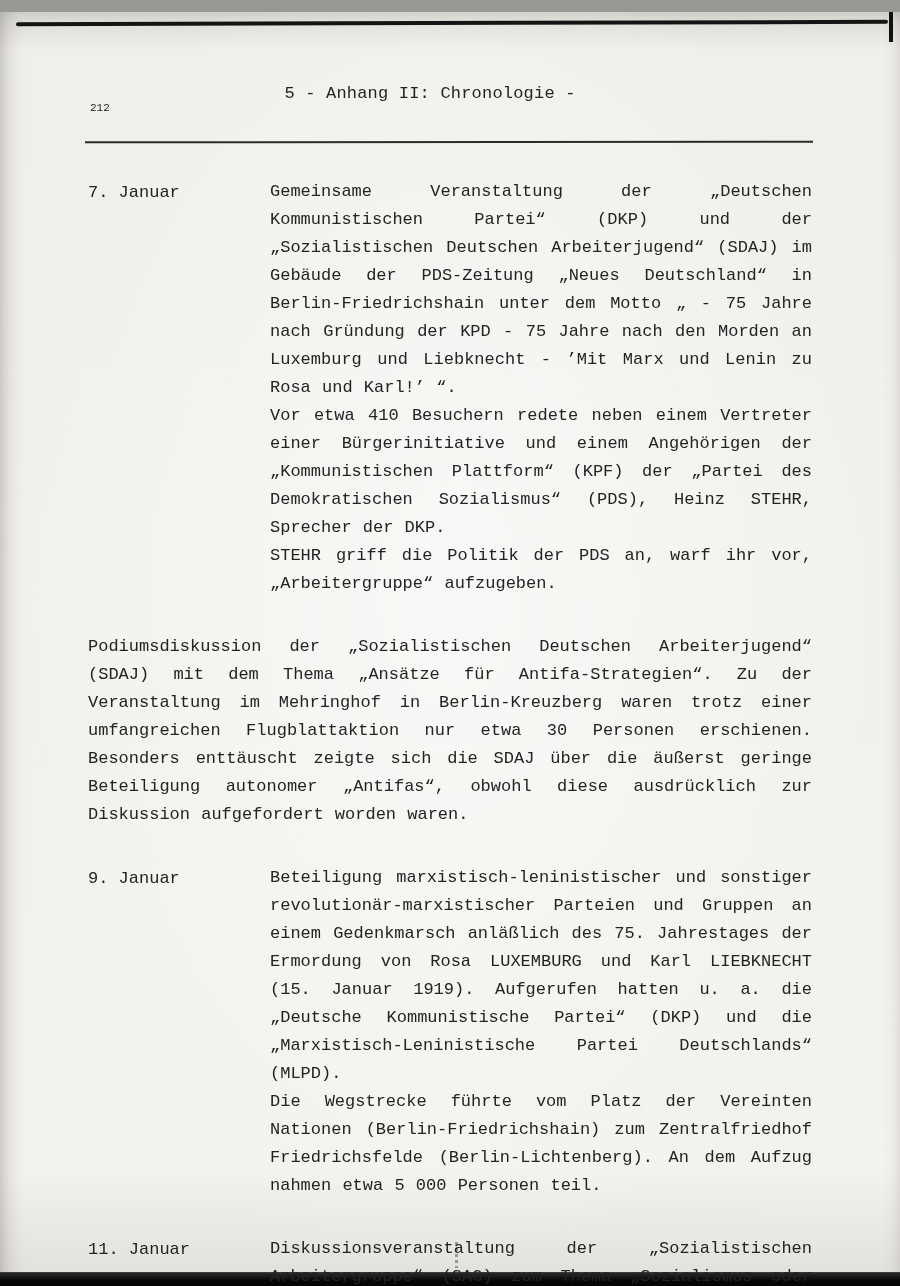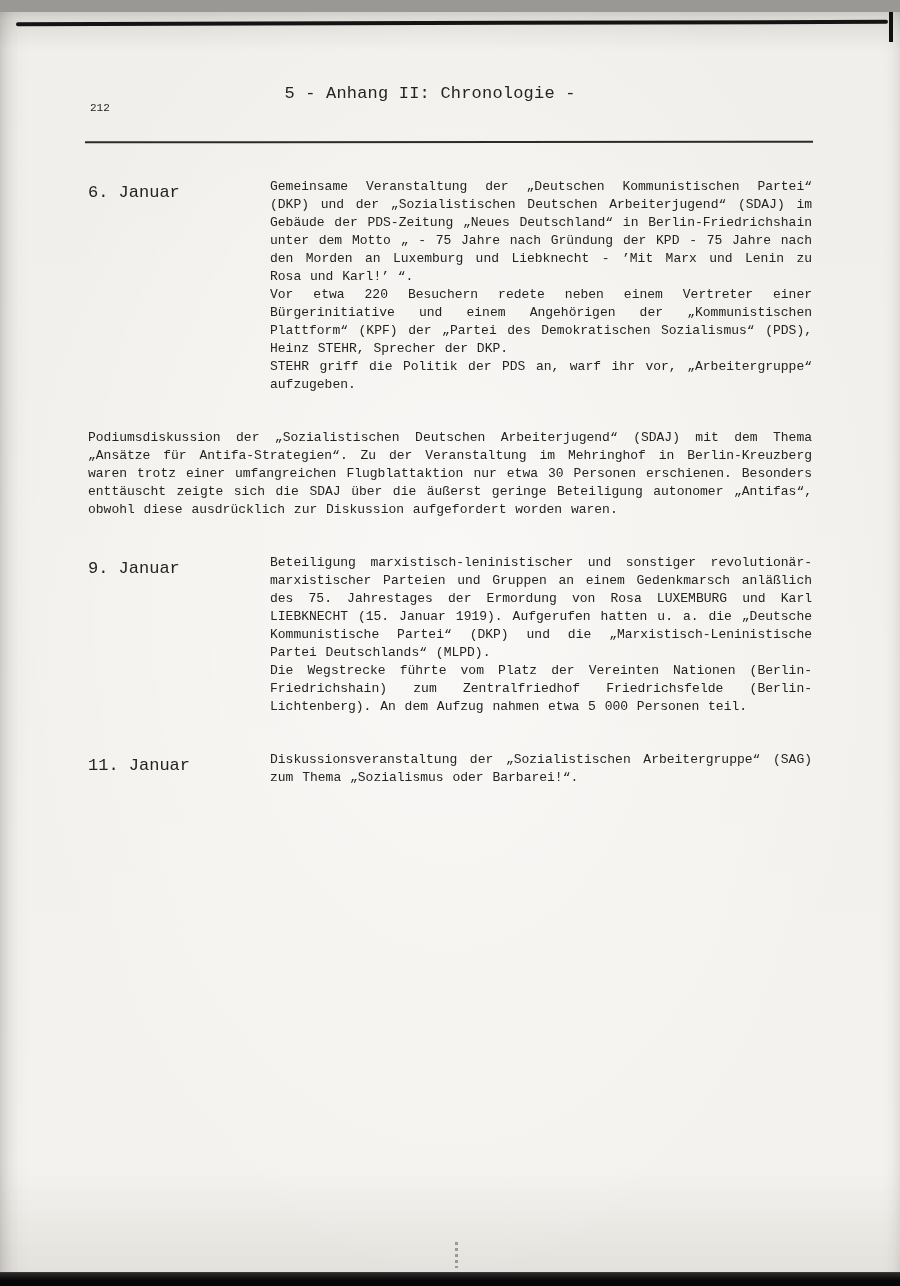--- a/index.html
+++ b/index.html
@@ -99,22 +99,22 @@
     flex: 0 0 182px;
     font-size: 17px;
     line-height: 29px;
     white-space: nowrap;
   }
   .entry-body {
     flex: 1;
   }
   .entry-body p {
     margin: 0;
-    font-size: 13px;
-    line-height: 18px;
+    font-size: 17px;
+    line-height: 28px;
     text-align: justify;
     hyphens: auto;
     -webkit-hyphens: auto;
     word-spacing: 1px;
   }
 </style>
 </head>
 <body>
 
 <div class="page">
@@ -124,24 +124,24 @@
   <div class="scan-bottom-dots"></div>
   <div class="scan-bottom-bar"></div>
 
   <div class="header-title">5  - Anhang II: Chronologie -</div>
   <div class="page-number">212</div>
   <div class="header-rule"></div>
 
   <div class="entries">
 
     <div class="entry">
-      <div class="entry-date">6. Januar</div>
+      <div class="entry-date">7. Januar</div>
       <div class="entry-body">
         <p>Gemeinsame Veranstaltung der „Deutschen Kommunistischen Partei“ (DKP) und der „Sozialistischen Deutschen Arbeiterjugend“ (SDAJ) im Gebäude der PDS-Zeitung „Neues Deutschland“ in Berlin-Friedrichshain unter dem Motto „ - 75 Jahre nach Gründung der KPD - 75 Jahre nach den Morden an Luxemburg und Liebknecht - ’Mit Marx und Lenin zu Rosa und Karl!’ “.</p>
-        <p>Vor etwa 220 Besuchern redete neben einem Vertreter einer Bürgerinitiative und einem Angehörigen der „Kommunistischen Plattform“ (KPF) der „Partei des Demokratischen Sozialismus“ (PDS), Heinz STEHR, Sprecher der DKP.</p>
+        <p>Vor etwa 410 Besuchern redete neben einem Vertreter einer Bürgerinitiative und einem Angehörigen der „Kommunistischen Plattform“ (KPF) der „Partei des Demokratischen Sozialismus“ (PDS), Heinz STEHR, Sprecher der DKP.</p>
         <p>STEHR griff die Politik der PDS an, warf ihr vor, „Arbeitergruppe“ aufzugeben.</p>
       </div>
     </div>
 
     <div class="entry">
       <div class="entry-body">
         <p>Podiumsdiskussion der „Sozialistischen Deutschen Arbeiterjugend“ (SDAJ) mit dem Thema „Ansätze für Antifa-Strategien“. Zu der Veranstaltung im Mehringhof in Berlin-Kreuzberg waren trotz einer umfangreichen Flugblattaktion nur etwa 30 Personen erschienen. Besonders enttäuscht zeigte sich die SDAJ über die äußerst geringe Beteiligung autonomer „Antifas“, obwohl diese ausdrücklich zur Diskussion aufgefordert worden waren.</p>
       </div>
     </div>
 

